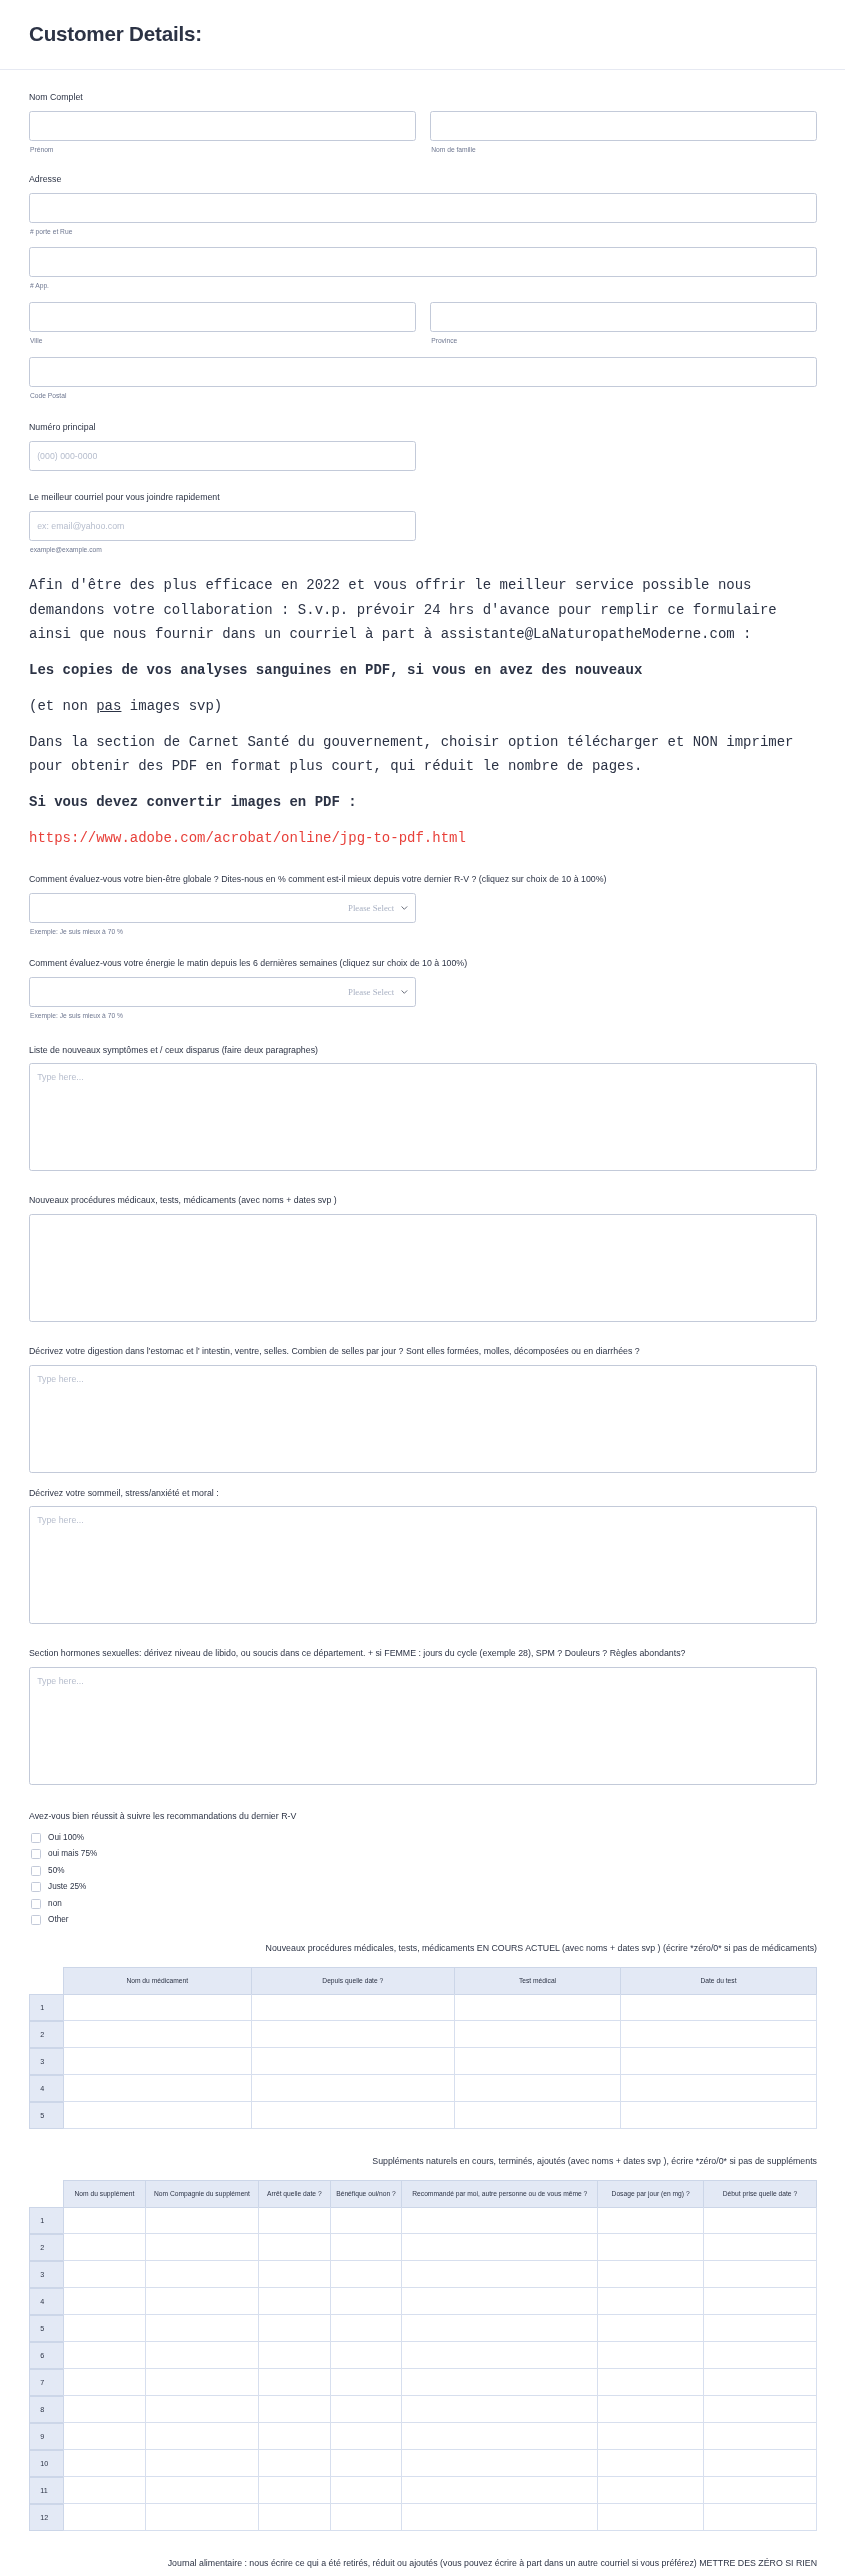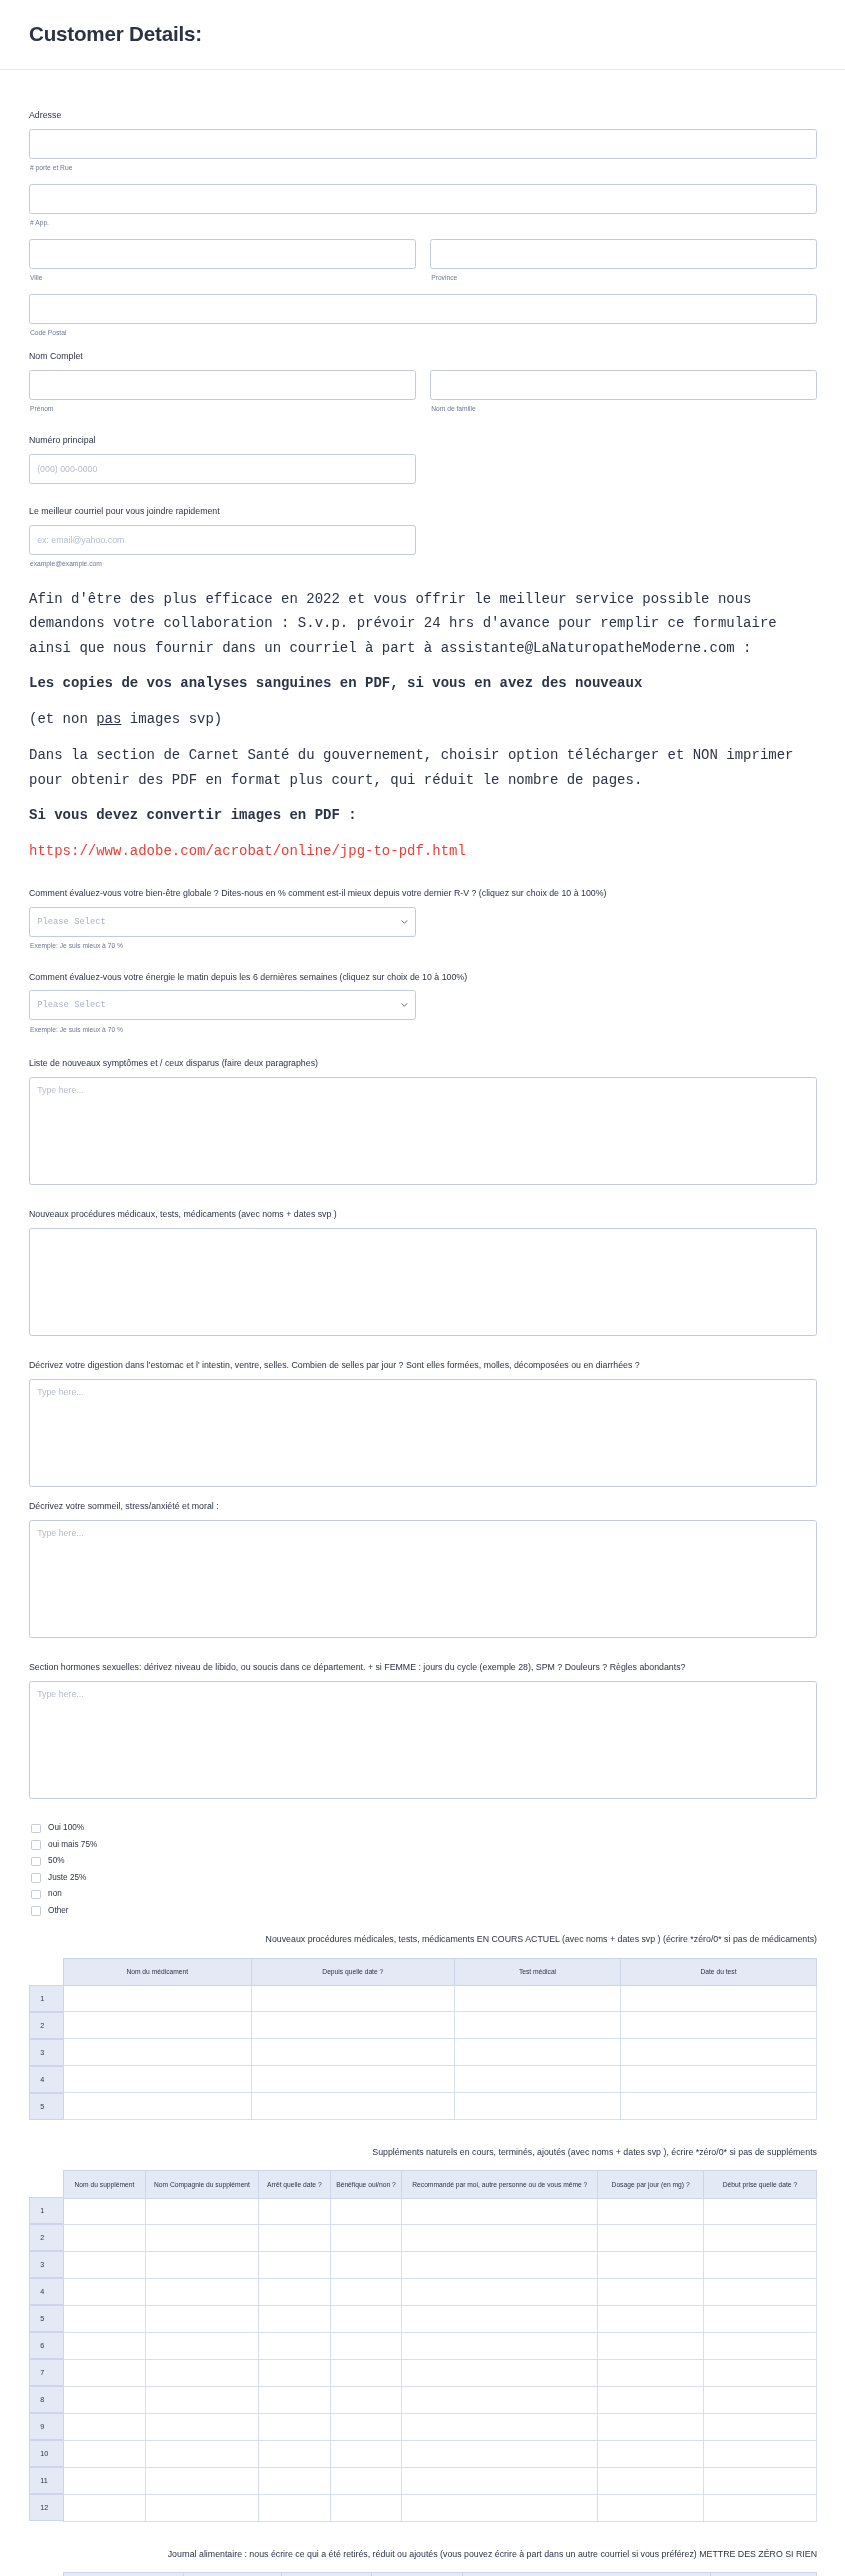--- a/index.html
+++ b/index.html
@@ -67,22 +67,22 @@
   .row-2 > .col{flex:1 1 0;min-width:0;}
 
   .half{width:calc(50% - 7.2px);}
 
   
   .sel-wrap{position:relative;width:calc(50% - 7.2px);}
   .sel{
     -webkit-appearance:none;appearance:none;
     display:block;width:100%;height:30px;
     border:0.5px solid #c3cad9;border-radius:2.6px;background:#fff;
-    font-size:8.8px;font-family:Liberation Mono, monospace;color:#a9b1c3;
-    padding:0 20.6px 0 7.2px;outline:none;
+    font-size:8.8px;font-family:Liberation Serif, serif;color:#a9b1c3;
+    padding:0 20.6px 0 7.2px;outline:none;text-align:right;
   }
   .sel-caret{
     position:absolute;right:8.2px;top:50%;transform:translateY(-50%);
     pointer-events:none;width:6.7px;height:4.1px;
   }
 
   
   .ta{
     display:block;width:100%;
     border:0.5px solid #c3cad9;border-radius:2.6px;background:#fff;
@@ -174,61 +174,61 @@
 <body>
 
 <div class="form-wrap">
 
   <div class="form-header">
     <h1 class="form-title">Customer Details:</h1>
   </div>
 
   <div class="form-body">
 
-    <div class="field-block" style="margin-top:18.5px;">
-      <p class="field-label">Adresse</p>
-
-      <div style="margin-bottom:11.3px;">
-        <input class="txt-input" type="text" placeholder="" style="">
-        <p class="sub-label"># porte et Rue</p>
-      </div>
-
-      <div style="margin-bottom:11.3px;">
-        <input class="txt-input" type="text" placeholder="" style="">
-        <p class="sub-label"># App.</p>
-      </div>
-
-      <div class="row-2" style="margin-bottom:11.3px;">
-        <div class="col">
-          <input class="txt-input" type="text" placeholder="" style="">
-          <p class="sub-label">Ville</p>
-        </div>
-        <div class="col">
-          <input class="txt-input" type="text" placeholder="" style="">
-          <p class="sub-label">Province</p>
-        </div>
-      </div>
-
-      <div>
-        <input class="txt-input" type="text" placeholder="" style="">
-        <p class="sub-label">Code Postal</p>
-      </div>
-    </div>
-
     <div class="field-block">
       <p class="field-label">Nom Complet</p>
       <div class="row-2">
         <div class="col">
           <input class="txt-input" type="text" placeholder="" style="">
           <p class="sub-label">Prénom</p>
         </div>
         <div class="col">
           <input class="txt-input" type="text" placeholder="" style="">
           <p class="sub-label">Nom de famille</p>
         </div>
+      </div>
+    </div>
+
+    <div class="field-block" style="margin-top:18.5px;">
+      <p class="field-label">Adresse</p>
+
+      <div style="margin-bottom:11.3px;">
+        <input class="txt-input" type="text" placeholder="" style="">
+        <p class="sub-label"># porte et Rue</p>
+      </div>
+
+      <div style="margin-bottom:11.3px;">
+        <input class="txt-input" type="text" placeholder="" style="">
+        <p class="sub-label"># App.</p>
+      </div>
+
+      <div class="row-2" style="margin-bottom:11.3px;">
+        <div class="col">
+          <input class="txt-input" type="text" placeholder="" style="">
+          <p class="sub-label">Ville</p>
+        </div>
+        <div class="col">
+          <input class="txt-input" type="text" placeholder="" style="">
+          <p class="sub-label">Province</p>
+        </div>
+      </div>
+
+      <div>
+        <input class="txt-input" type="text" placeholder="" style="">
+        <p class="sub-label">Code Postal</p>
       </div>
     </div>
 
     <div class="field-block" style="margin-top:20.6px;">
       <p class="field-label">Numéro principal</p>
       <input class="txt-input half" type="text" placeholder="(000) 000-0000" style="">
     </div>
 
     <div class="field-block" style="margin-top:20.6px;">
       <p class="field-label">Le meilleur courriel pour vous joindre rapidement</p>
@@ -290,20 +290,21 @@
       <p class="field-label wrap">Décrivez votre sommeil, stress/anxiété et moral :</p>
       <textarea class="ta ta-lg" placeholder="Type here..." style=""></textarea>
     </div>
 
     <div class="field-block" style="margin-top:23px;">
       <p class="field-label wrap">Section hormones sexuelles: dérivez niveau de libido, ou soucis dans ce département. + si FEMME : jours du cycle (exemple 28), SPM ? Douleurs ? Règles abondants?</p>
       <textarea class="ta ta-lg" placeholder="Type here..." style=""></textarea>
     </div>
 
     <div class="field-block" style="margin-top:25px;">
+      <p class="field-label wrap">Avez-vous bien réussit à suivre les recommandations du dernier R-V</p>
       <div class="check-list">
         <div class="check-row">
           <span class="cbox"></span>
           <span class="check-label">Oui 100%</span>
         </div>
         <div class="check-row">
           <span class="cbox"></span>
           <span class="check-label">oui mais 75%</span>
         </div>
         <div class="check-row">

